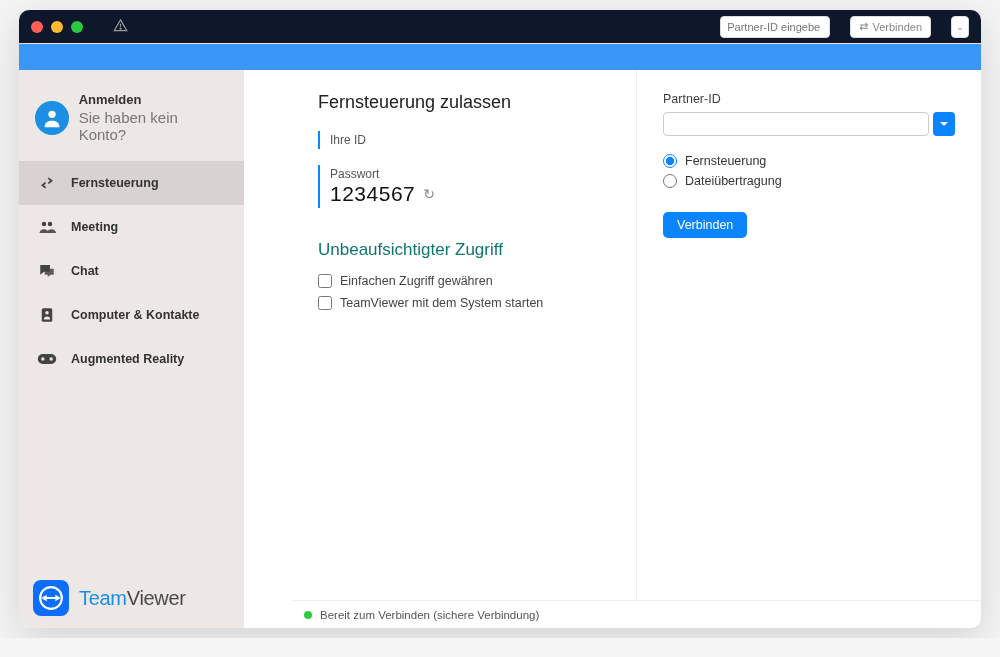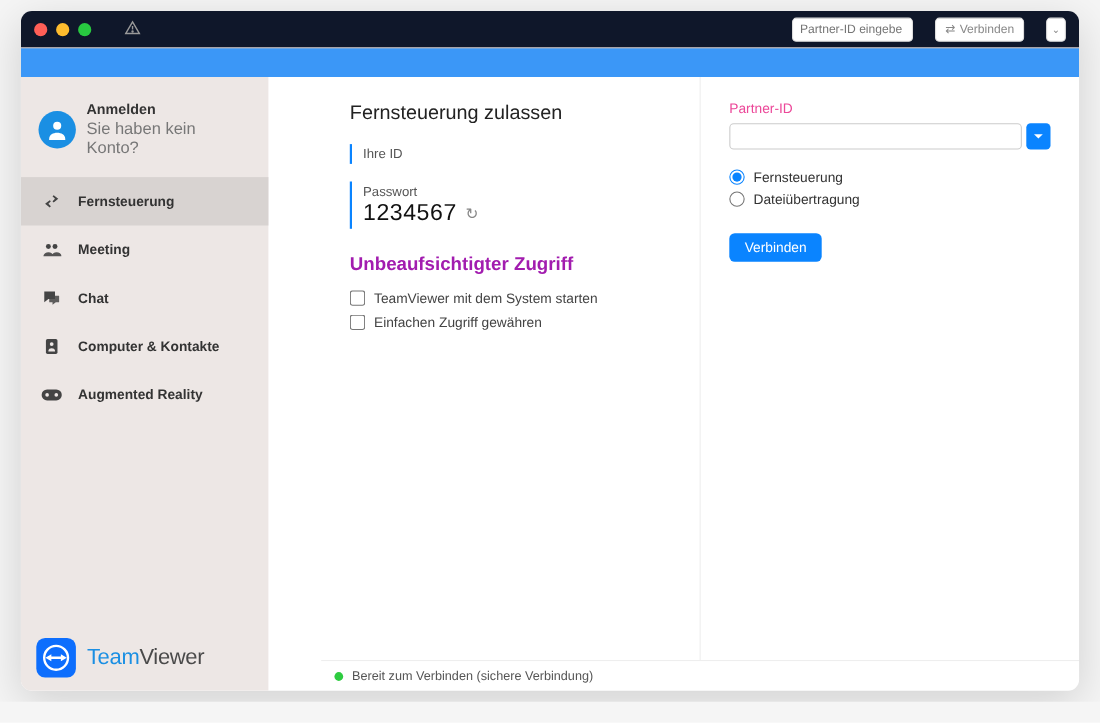--- a/index.html
+++ b/index.html
@@ -83,24 +83,24 @@
   
   .main { flex:1; display:flex; flex-direction:column; min-width:0; }
   .panels { flex:1; display:flex; }
   .panel { flex:1; padding:22px 26px; }
   .panel + .panel { border-left:1px solid #eee; }
   .panel h2 { font-size:18px; font-weight:400; color:#222; margin-bottom:18px; }
   .block { border-left:2px solid #0a84ff; padding:2px 0 2px 10px; margin-bottom:16px; }
   .block-label { font-size:12px; color:#555; }
   .block-value { font-size:21px; color:#111; letter-spacing:0.5px; margin-top:1px; display:flex; align-items:center; gap:8px; }
   .refresh { font-size:14px; color:#888; cursor:pointer; }
-  .panel h3 { font-size:17px; font-weight:700; color:#a21caf; margin:22px 0 14px 0; }
+  .panel h3 { font-size:17px; font-weight:400; color:#0f766e; margin:32px 0 14px 0; }
   .check { display:flex; align-items:center; gap:8px; font-size:12.5px; color:#444; margin-bottom:8px; }
   .check input { width:14px; height:14px; }
-  .field-label { font-size:12.5px; color:#ec4899; margin-bottom:6px; }
+  .field-label { font-size:12.5px; color:#404040; margin-bottom:6px; }
   .partner-row { display:flex; gap:4px; margin-bottom:18px; }
   .partner-input {
     flex:1; height:24px; border:1px solid #ccc; border-radius:4px; padding:0 6px;
     font-size:12px; background:#fff;
   }
   .partner-dd {
     width:22px; height:24px; background:#0a84ff; border-radius:4px;
     display:flex; align-items:center; justify-content:center; color:#fff; font-size:10px;
     cursor:pointer;
   }
@@ -241,25 +241,25 @@
             <div class="block-label">Passwort</div>
             <div class="block-value">
               <span>1234567</span>
               <span class="refresh">↻</span>
             </div>
           </div>
 
           <h3>Unbeaufsichtigter Zugriff</h3>
           <label class="check">
             <input type="checkbox" style="">
-            <span>TeamViewer mit dem System starten</span>
+            <span>Einfachen Zugriff gewähren</span>
           </label>
           <label class="check">
             <input type="checkbox" style="">
-            <span>Einfachen Zugriff gewähren</span>
+            <span>TeamViewer mit dem System starten</span>
           </label>
         </section>
 
         <section class="panel">
 
           <div class="field-label">Partner-ID</div>
           <div class="partner-row">
             <input class="partner-input" style="">
             <div class="partner-dd">
               <svg width="10" height="10" viewBox="0 0 10 10" fill="currentColor">

